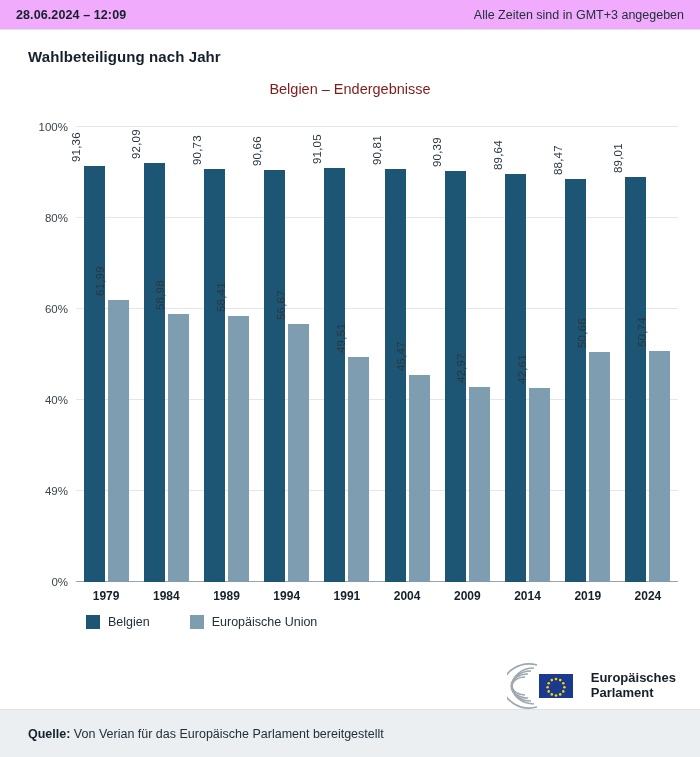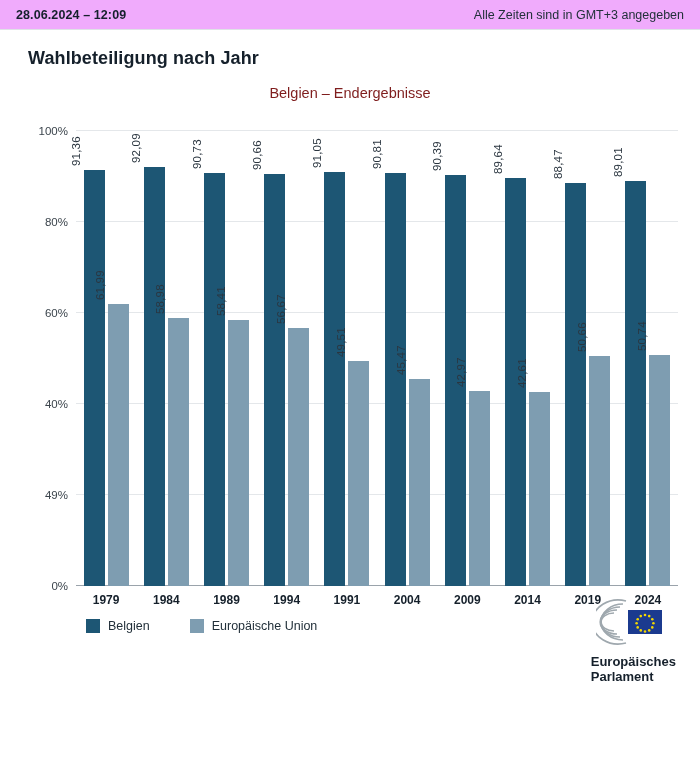--- a/index.html
+++ b/index.html
@@ -42,21 +42,21 @@
   .topbar .tz {
     font-size: 12.5px;
     color: #22303a;
   }
 
   
   .titles {
     padding: 18px 28px 0 28px;
   }
   .title {
-    font-size: 18px;
+    font-size: 15px;
     font-weight: bold;
     color: #15202b;
     margin: 0 0 16px 0;
     letter-spacing: 0.1px;
   }
   .subtitle {
     font-size: 14.5px;
     color: #7f1d1d;
     margin: 0;
     font-weight: normal;
@@ -189,25 +189,24 @@
     padding: 0 28px;
     box-sizing: border-box;
     font-size: 12.5px;
     color: #22303a;
   }
   .footer b { color: #15202b; }
 
   .logo {
     position: absolute;
     right: 24px;
-    bottom: 72px;
+    bottom: 48px;
     display: flex;
     align-items: center;
     gap: 10px;
-    flex-direction: column;
   }
   .logo-mark {
     width: 74px;
     height: 46px;
     position: relative;
     overflow: hidden;
   }
   .logo-text {
     font-size: 13px;
     line-height: 1.15;
@@ -426,14 +425,18 @@
           <circle cx="44.8" cy="17.1" r="1.3"></circle>
         </g>
       </svg>
     </div>
     <div class="logo-text">
       <div>Europäisches</div>
       <div>Parlament</div>
     </div>
   </div>
 
+  <div class="footer">
+    <span><b>Quelle:</b>
+    <span>Von Verian für das Europäische Parlament bereitgestellt</span></span>
+  </div>
 
 </div>
 
 </body></html>

